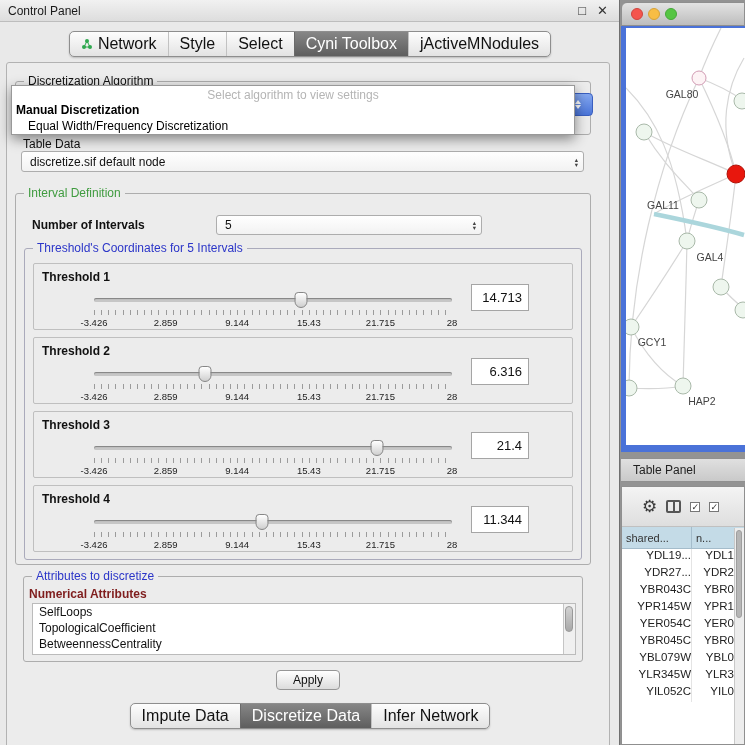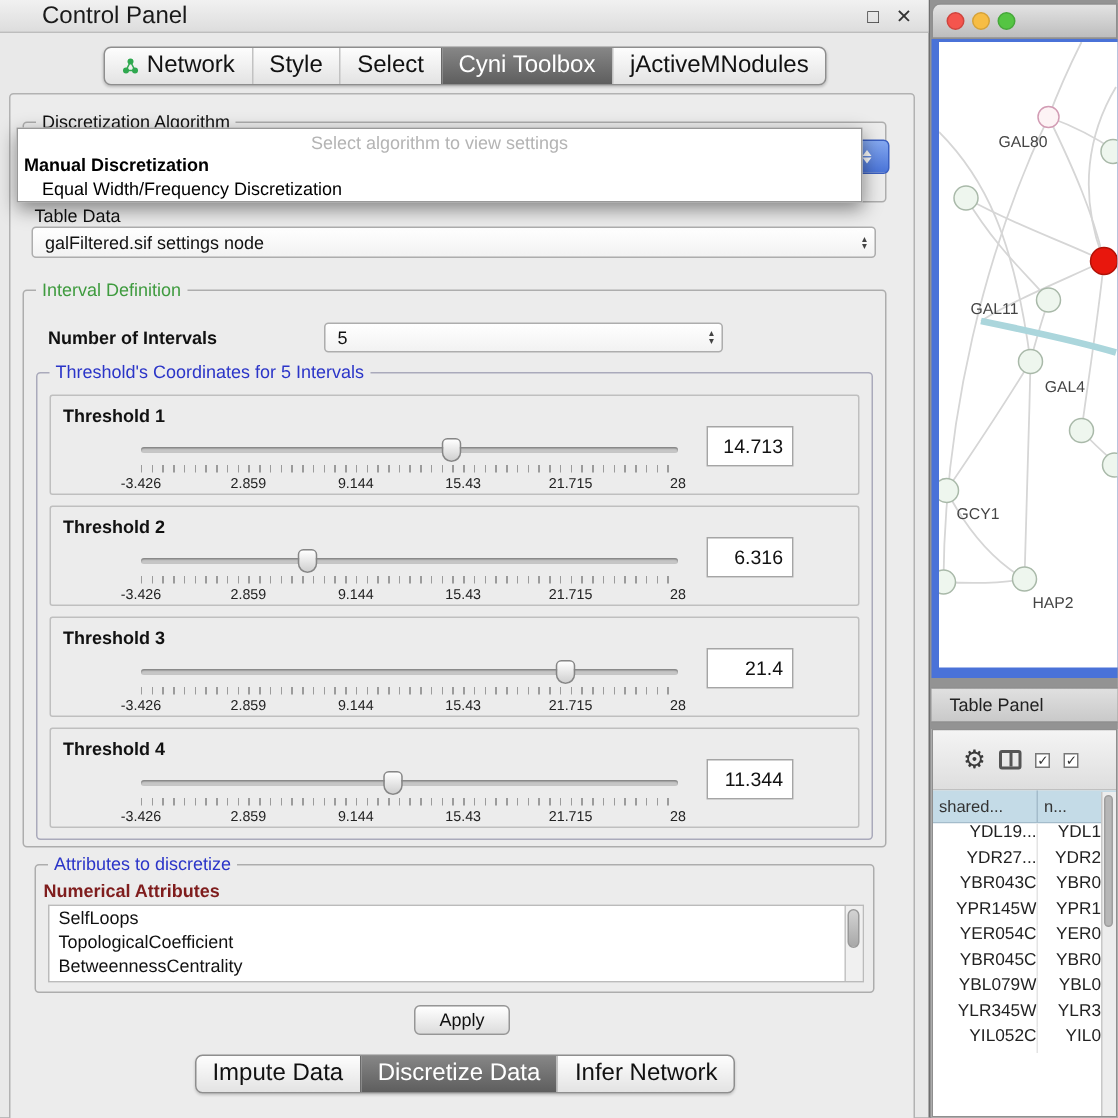--- a/index.html
+++ b/index.html
@@ -4,21 +4,21 @@
 <style>
   html,body{margin:0;padding:0;width:745px;height:745px;overflow:hidden;
     font-family:"Liberation Sans",sans-serif;background:#8f8f8f;}
   *{box-sizing:border-box;}
 
   
   .control-window{position:absolute;left:0;top:0;width:620px;height:745px;
     background:#e9e9e9;border-right:1px solid #6f6f6f;}
   .titlebar{height:22px;background:linear-gradient(#f1f1f1,#dddddd);
     border-bottom:1px solid #bdbdbd;display:flex;align-items:center;}
-  .titlebar .title{font-size:16px;color:#1a1a1a;padding-left:8px;flex:1;margin-left:20px;}
+  .titlebar .title{font-size:12px;color:#1a1a1a;padding-left:8px;flex:1;}
   .win-btn{font-size:13px;color:#333;margin-right:11px;cursor:default;}
 
   .tabrow{position:absolute;top:31px;width:620px;display:flex;justify-content:center;}
   .seg{display:inline-flex;border:1px solid #8e8e8e;border-radius:5px;overflow:hidden;
     background:linear-gradient(#fdfdfd,#e3e3e3);box-shadow:0 1px 2px rgba(0,0,0,.2);}
   .seg .tab{padding:3px 11px;font-size:16px;color:#111;border-left:1px solid #c2c2c2;
     display:flex;gap:5px;align-items:center;white-space:nowrap;}
   .seg .tab:first-child{border-left:none;}
   .seg .tab.selected{background:linear-gradient(#868686,#5e5e5e);color:#fff;
     border-left-color:#6a6a6a;}
@@ -193,21 +193,21 @@
     </div>
 
     <div class="popup">
       <div class="prompt">Select algorithm to view settings</div>
       <div class="opt-bold">Manual Discretization</div>
       <div class="opt">Equal Width/Frequency Discretization</div>
     </div>
 
     <div class="field-label" style="left:16px;top:74px;">Table Data</div>
     <div class="combo" style="left:14px;top:88px;width:563px;height:21px;">
-      <span>galFiltered.sif settings node</span>
+      <span>discretize.sif default node</span>
       <span class="spin">
         <span>▴</span>
           <span>▾</span>
       </span>
     </div>
 
     <div class="group interval-group">
       <span class="group-title">Interval Definition</span>
 
       <div class="field-label bold" style="left:16px;top:24px;position:absolute;">Number of Intervals</div>

